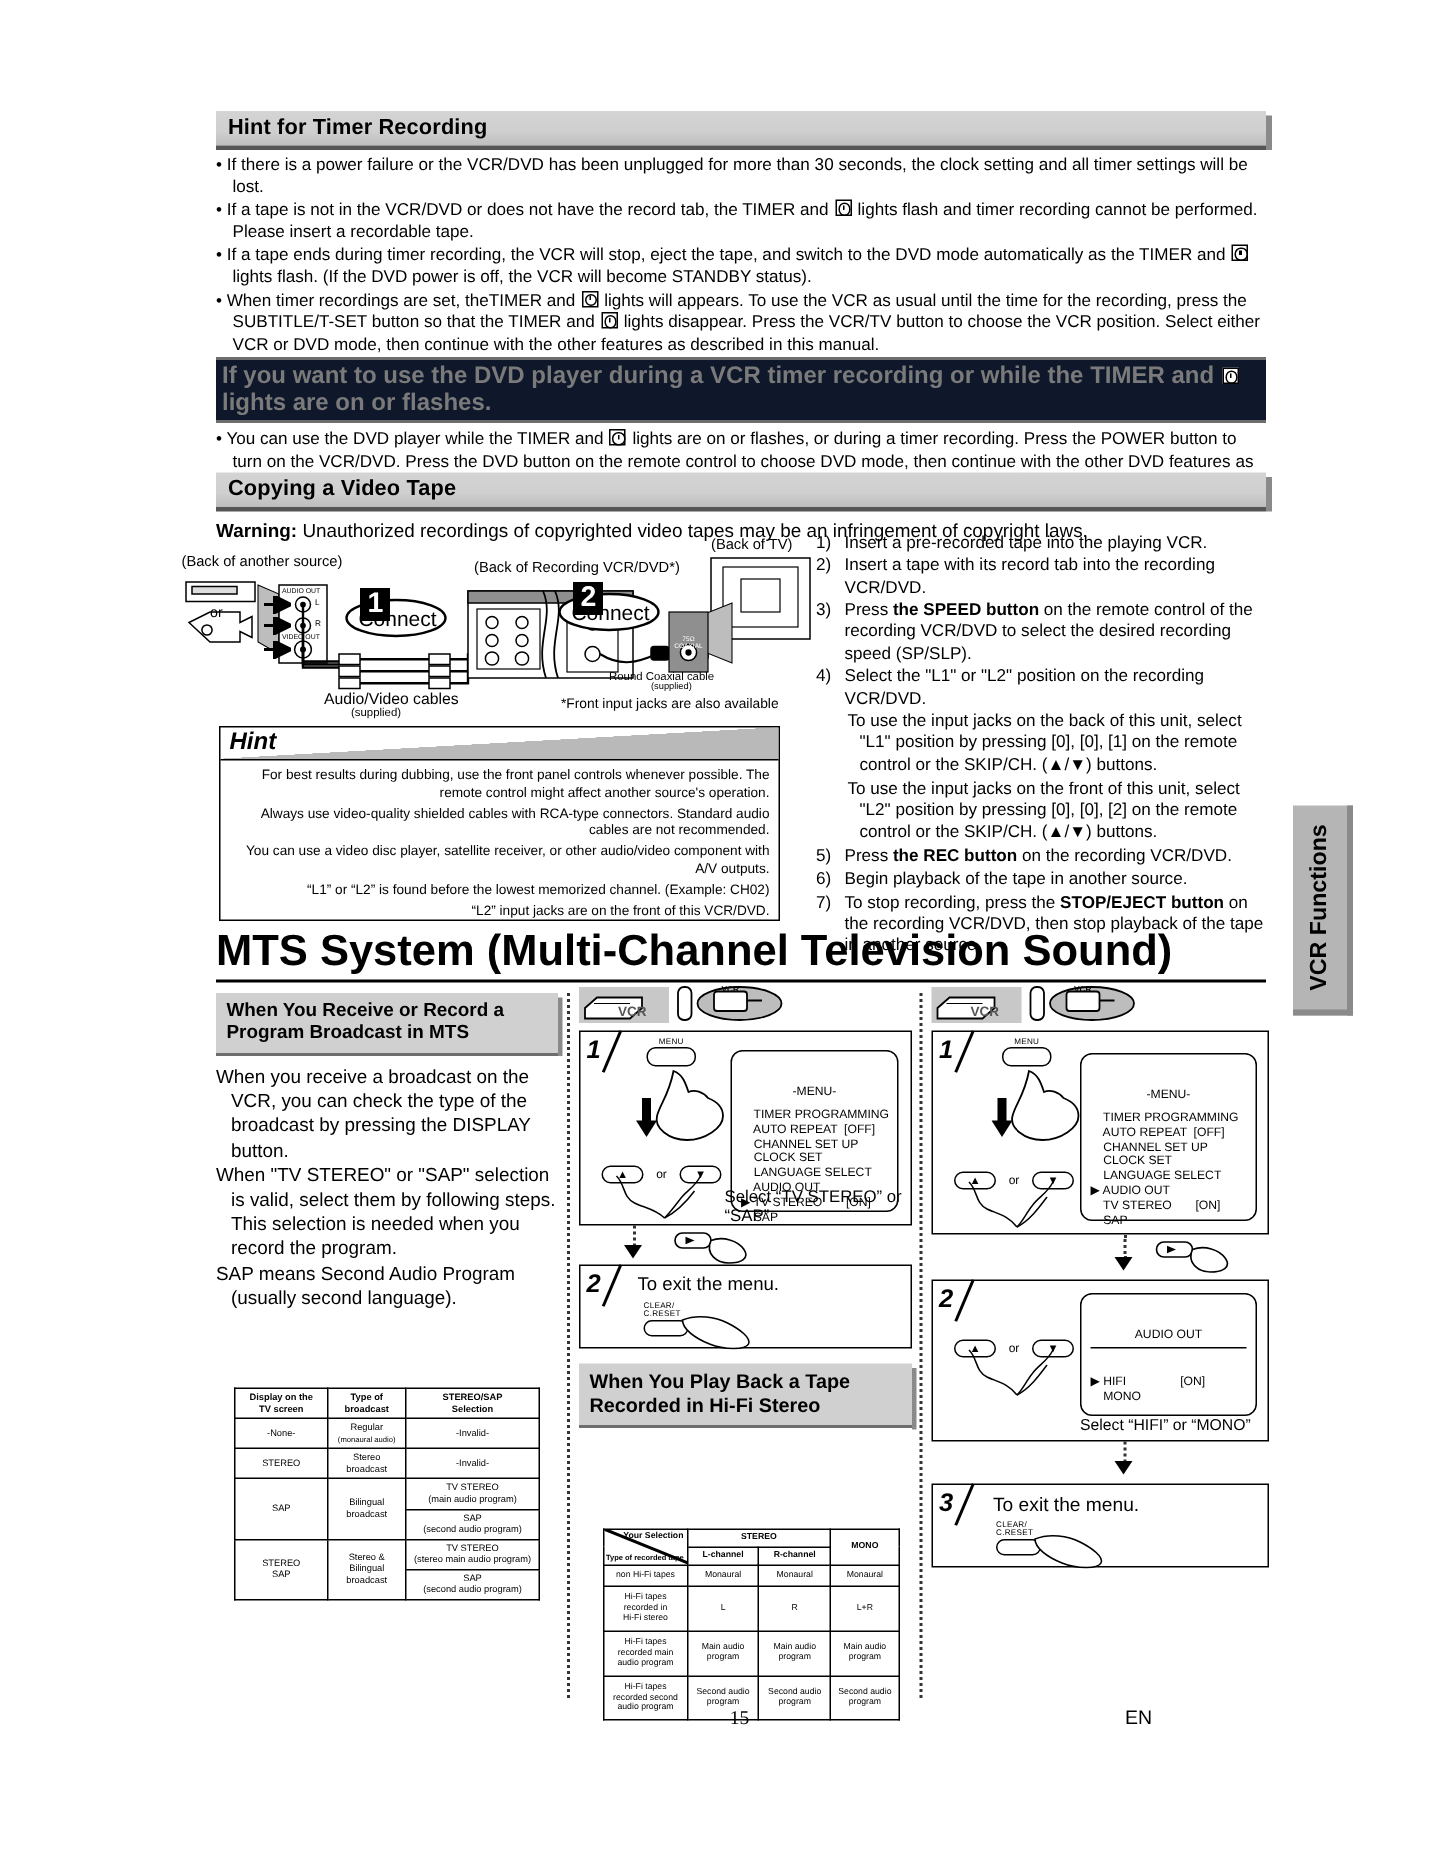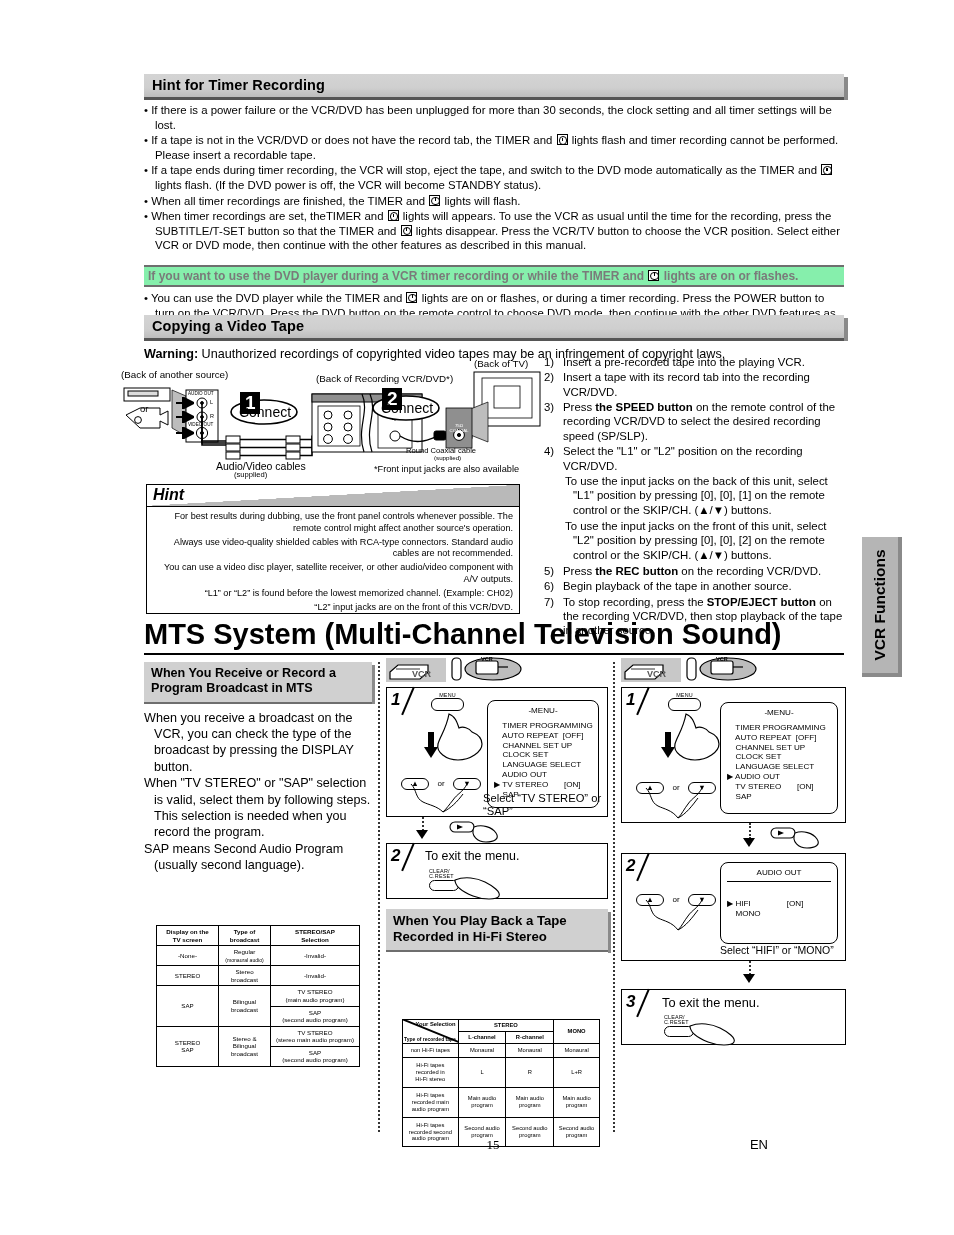--- a/index.html
+++ b/index.html
@@ -39,22 +39,22 @@
     content:""; position:absolute; left:1px; top:1px; width:6.4px; height:6.4px;
     border:1.3px solid #000; border-radius:50%;
   }
   .clk:after{
     content:""; position:absolute; left:4.3px; top:2.4px; width:1.2px; height:3px; background:#000;
   }
 
   
   #hintTimer { position:absolute; left:128px; top:74px; width:700px; }
   .grey-note{
-    background:#86efac; border-top:2px solid #6e6e6e; border-bottom:2px solid #6e6e6e;
-    color:#7a7a7a; font-weight:bold; font-size:12px; padding:2px 4px; margin-top:12px;
+    background:#0f172a; border-top:2px solid #6e6e6e; border-bottom:2px solid #6e6e6e;
+    color:#7a7a7a; font-weight:bold; font-size:16px; padding:2px 4px; margin-top:1px;
   }
 
   
   #copySect { position:absolute; left:128px; top:315px; width:700px; }
   .warn { font-size:12.6px; margin-top:6px; }
   .warn b { font-weight:bold; }
 
   #diagram { position:absolute; left:100px; top:368px; width:430px; height:112px; }
   #steps { position:absolute; left:528px; top:355px; width:300px; font-size:11.4px; line-height:1.26; }
   #steps .st { display:flex; margin-bottom:1px; }
@@ -109,21 +109,21 @@
   #colM{ position:absolute; left:370px; top:655px; width:222px; }
   .devhdr{ height:32px; position:relative; }
   .vcrlabel{
     position:absolute; left:0; top:3px; width:60px; height:24px; background:#c8c8c8;
   }
   .panel{ border:1.3px solid #000; background:#fff; position:relative; }
   .stepnum{
     position:absolute; left:4px; top:2px; font-size:17px; font-weight:bold; font-style:italic;
   }
   .slash{ position:absolute; left:20px; top:-2px; width:2px; height:30px; background:#000; transform:rotate(23deg); }
-  .osd{ border:1.3px solid #000; border-radius:8px; background:#fff; font-size:8.1px; line-height:1.22; padding:5px 6px; }
+  .osd{ border:1.3px solid #000; border-radius:8px; background:#fff; font-size:8.1px; line-height:1.22; padding:22px 6px; }
   .osd .ttl{ text-align:center; margin-bottom:5px; }
   .osd .row{ white-space:pre; }
   .capt{ font-size:11.2px; line-height:1.2; }
   .btn-pill{
     display:inline-block; border:1.2px solid #000; border-radius:7px; width:28px; height:12px;
     text-align:center; font-size:7.5px; line-height:10px;
   }
   .menukey{
     border:1.2px solid #000; border-radius:6px; width:33px; height:13px;
   }
@@ -151,21 +151,20 @@
 <body>
 
 <div class="page">
 
   <div id="hintTimer">
     <div class="sect-bar">Hint for Timer Recording</div>
     <div class="bullets">
       <p class="b">If there is a power failure or the VCR/DVD has been unplugged for more than 30 seconds, the clock setting and all timer settings will be lost.</p>
       <p class="b">If a tape is not in the VCR/DVD or does not have the record tab, the TIMER and <span class="clk"></span> lights flash and timer recording cannot be performed. Please insert a recordable tape.</p>
       <p class="b">If a tape ends during timer recording, the VCR will stop, eject the tape, and switch to the DVD mode automatically as the TIMER and <span class="clk"></span> lights flash. (If the DVD power is off, the VCR will become STANDBY status).</p>
-      <p class="b">When all timer recordings are finished, the TIMER and <span class="clk"></span> lights will flash.</p>
       <p class="b">When timer recordings are set, theTIMER and <span class="clk"></span> lights will appears. To use the VCR as usual until the time for the recording, press the SUBTITLE/T-SET button so that the TIMER and <span class="clk"></span> lights disappear. Press the VCR/TV button to choose the VCR position. Select either VCR or DVD mode, then continue with the other features as described in this manual.</p>
     </div>
     <div class="grey-note">If you want to use the DVD player during a VCR timer recording or while the TIMER and <span class="clk"></span> lights are on or flashes.</div>
     <div class="bullets" style="margin-top:4px">
       <p class="b">You can use the DVD player while the TIMER and <span class="clk"></span> lights are on or flashes, or during a timer recording. Press the POWER button to turn on the VCR/DVD. Press the DVD button on the remote control to choose DVD mode, then continue with the other DVD features as described in this manual. You don't have to set the TIMER off to use the DVD only.</p>
     </div>
   </div>
 
   <div id="copySect">
     <div class="sect-bar">Copying a Video Tape</div>

